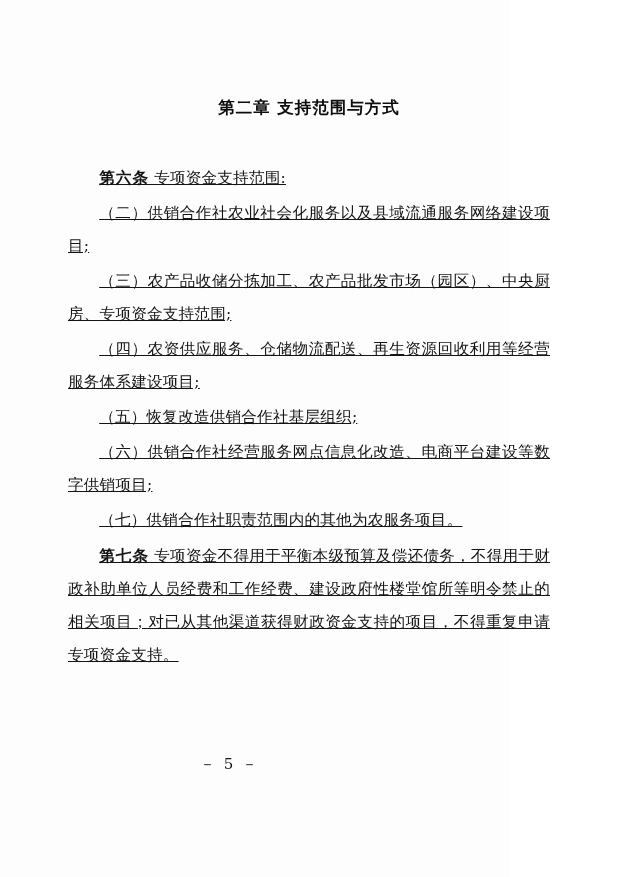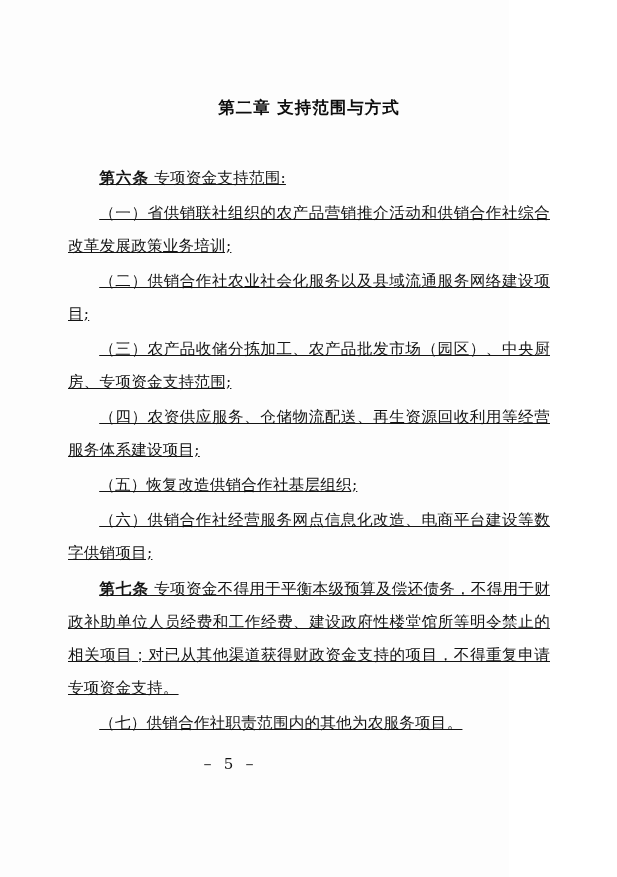--- a/index.html
+++ b/index.html
@@ -69,32 +69,31 @@
 </head>
 <body>
 
 <div class="page">
   <div class="content">
 
     <div class="chapter-title">第二章  支持范围与方式</div>
 
     <p class="para indent"><span class="lead">第六条</span><span> 专项资金支持范围:</span></p>
 
-    <p class="para indent"><span>（一）省供销联社组织的农产品营销推介活动和供销合作社综合改革发展政策业务培训;</span></p>
 
     <p class="para indent"><span>（二）供销合作社农业社会化服务以及县域流通服务网络建设项目;</span></p>
 
     <p class="para indent"><span>（三）农产品收储分拣加工、农产品批发市场（园区）、中央厨房、专项资金支持范围;</span></p>
 
     <p class="para indent"><span>（四）农资供应服务、仓储物流配送、再生资源回收利用等经营服务体系建设项目;</span></p>
 
     <p class="para indent"><span>（五）恢复改造供销合作社基层组织;</span></p>
 
     <p class="para indent"><span>（六）供销合作社经营服务网点信息化改造、电商平台建设等数字供销项目;</span></p>
 
+    <p class="para indent"><span>（七）供销合作社职责范围内的其他为农服务项目。</span></p>
+
     <p class="para indent"><span class="lead">第七条</span><span> 专项资金不得用于平衡本级预算及偿还债务，不得用于财政补助单位人员经费和工作经费、建设政府性楼堂馆所等明令禁止的相关项目；对已从其他渠道获得财政资金支持的项目，不得重复申请专项资金支持。</span></p>
-
-    <p class="para indent"><span>（七）供销合作社职责范围内的其他为农服务项目。</span></p>
 
   </div>
 
   <div class="page-number">－ 5 －</div>
 </div>
 
 </body></html>

